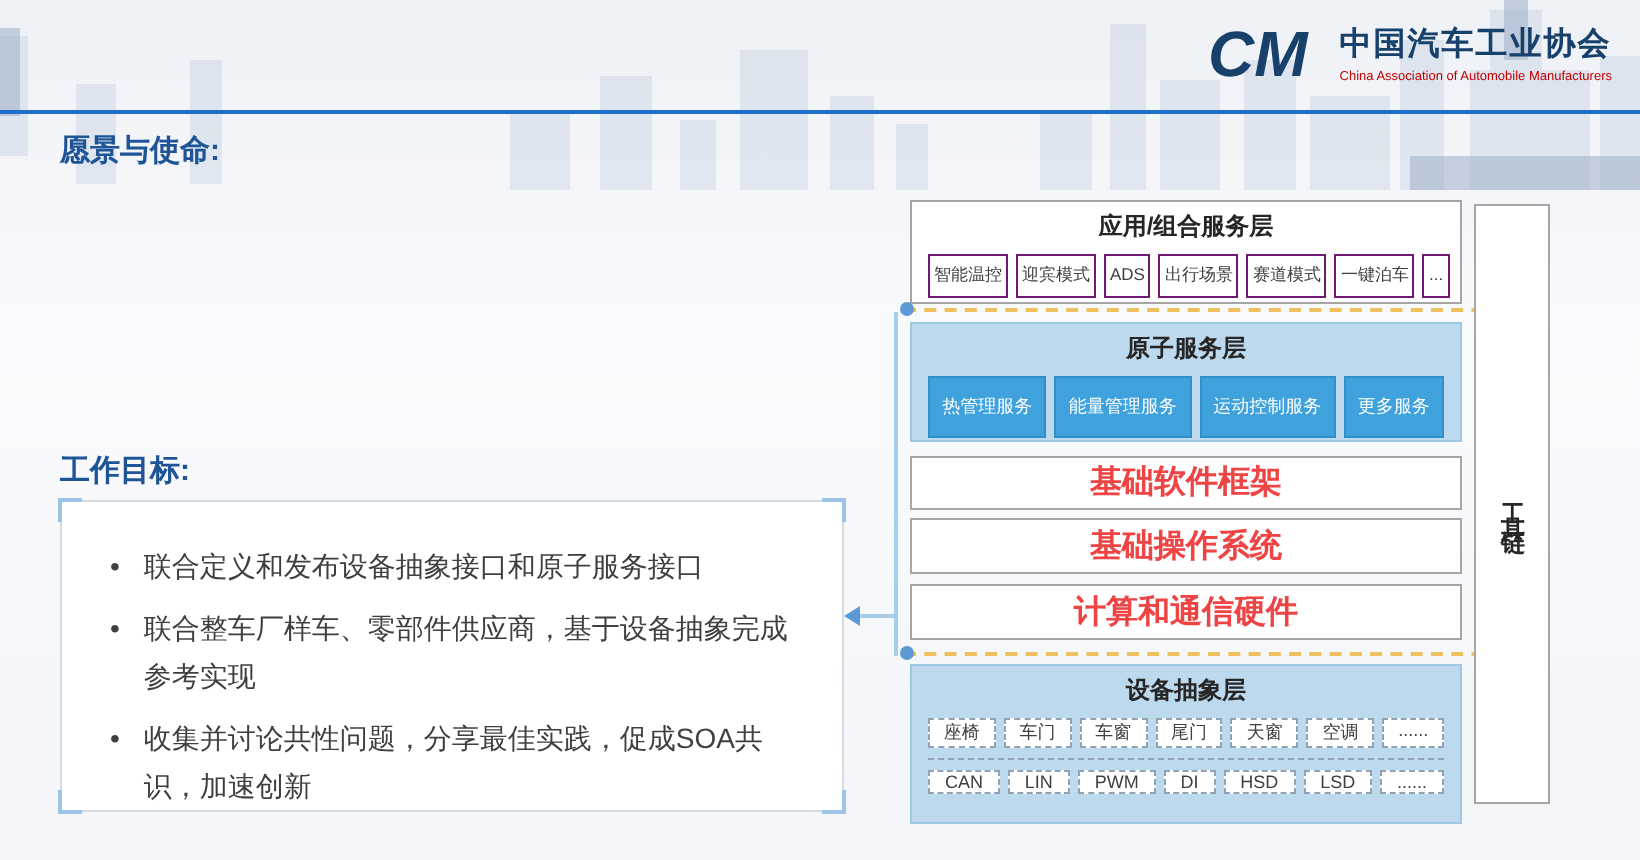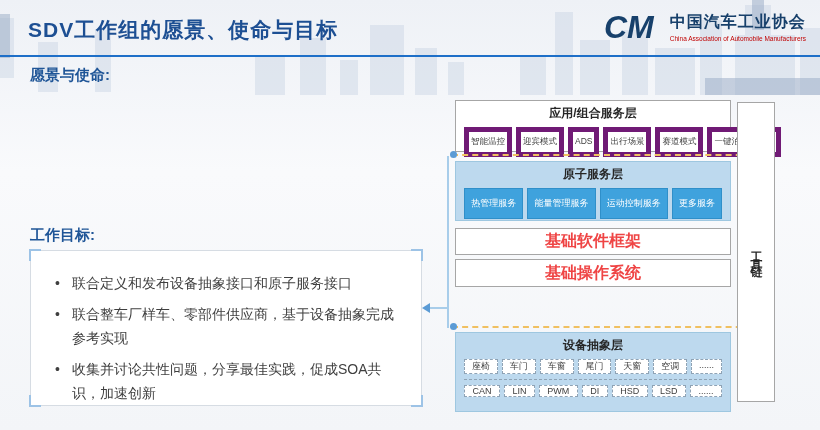--- a/index.html
+++ b/index.html
@@ -29,21 +29,21 @@
   .goal-list{ list-style:none; padding:20px 14px 0 24px; }
   .goal-list li{ display:flex; font-size:14px; color:#3f3f3f; line-height:1.75; margin-bottom:6px; }
   .goal-list .bullet{ margin-right:12px; color:#3f3f3f; }
 
   
   .diagram{ position:absolute; left:455px; top:98px; width:276px; height:316px; }
   .layer{ position:absolute; left:0; width:276px; border:1px solid #a6a6a6; background:#fff; }
   .layer-title{ font-size:12px; font-weight:600; color:#262626; text-align:center; padding-top:4px; }
   .layer-blue{ background:#bdd9ee; border-color:#9ec7e0; }
   .mini-row{ display:flex; justify-content:space-between; align-items:stretch; margin:5px 8px 0 8px; gap:4px; }
-  .mini-box{ border:5px solid #701a75; background:#fff; font-size:8.5px; color:#404040;
+  .mini-box{ border:1px solid #701a75; background:#fff; font-size:8.5px; color:#404040;
              padding:4px 2px; text-align:left; flex:1 1 auto; white-space:nowrap; }
   .mini-box.tiny{ flex:0 0 14px; }
   .svc-box{ background:#3fa2dd; border:1px solid #2f8fc9; color:#fff; font-size:9px;
             padding:8px 2px; text-align:center; flex:1 1 auto; white-space:nowrap; }
   .plain-layer{ display:flex; align-items:center; justify-content:center;
                 font-size:16px; font-weight:700; color:#ef4444; }
   .dev-box{ border:1px dashed #8fa3b5; background:#fff; font-size:9px; color:#404040;
             padding:0 2px; text-align:center; flex:1 1 auto; white-space:nowrap; }
   .dev-sep{ border-top:1px dashed #8fa3b5; margin:5px 8px 0 8px; }
 
@@ -88,21 +88,20 @@
       <rect x="800" y="28" width="20" height="67"></rect>
     </g>
     <g fill="#9fb0c9" opacity="0.55">
       <rect x="0" y="14" width="10" height="44"></rect>
       <rect x="752" y="0" width="12" height="30"></rect>
       <rect x="705" y="78" width="115" height="17"></rect>
     </g>
   </svg>
 
   <div class="header">
-    <div class="page-title">SDV工作组的愿景、使命与目标</div>
     <div class="logo">
       <svg width="58" height="38" viewBox="0 0 58 38">
         <text x="0" y="30" font-size="32" font-style="italic" font-weight="bold" fill="#17406b">CM</text>
       </svg>
       <div class="logo-text">
         <div class="cn">中国汽车工业协会</div>
         <div class="en">China Association of Automobile Manufacturers</div>
       </div>
     </div>
     <div class="divider"></div>
@@ -157,20 +156,21 @@
       <div class="mini-row">
         <div class="svc-box">热管理服务</div>
         <div class="svc-box">能量管理服务</div>
         <div class="svc-box">运动控制服务</div>
         <div class="svc-box">更多服务</div>
       </div>
     </div>
 
     <div class="layer plain-layer" style="top:130px; height:27px;">基础软件框架</div>
     <div class="layer plain-layer" style="top:161px; height:28px;">基础操作系统</div>
+    <div class="layer plain-layer" style="top:194px; height:28px;">计算和通信硬件</div>
 
     <div class="dash-line" style="top:228px;"></div>
     <div class="dot" style="left:-5px; top:225px;"></div>
 
     <div class="layer layer-blue" style="top:234px; height:80px;">
       <div class="layer-title">设备抽象层</div>
       <div class="mini-row">
         <div class="dev-box">座椅</div>
         <div class="dev-box">车门</div>
         <div class="dev-box">车窗</div>

